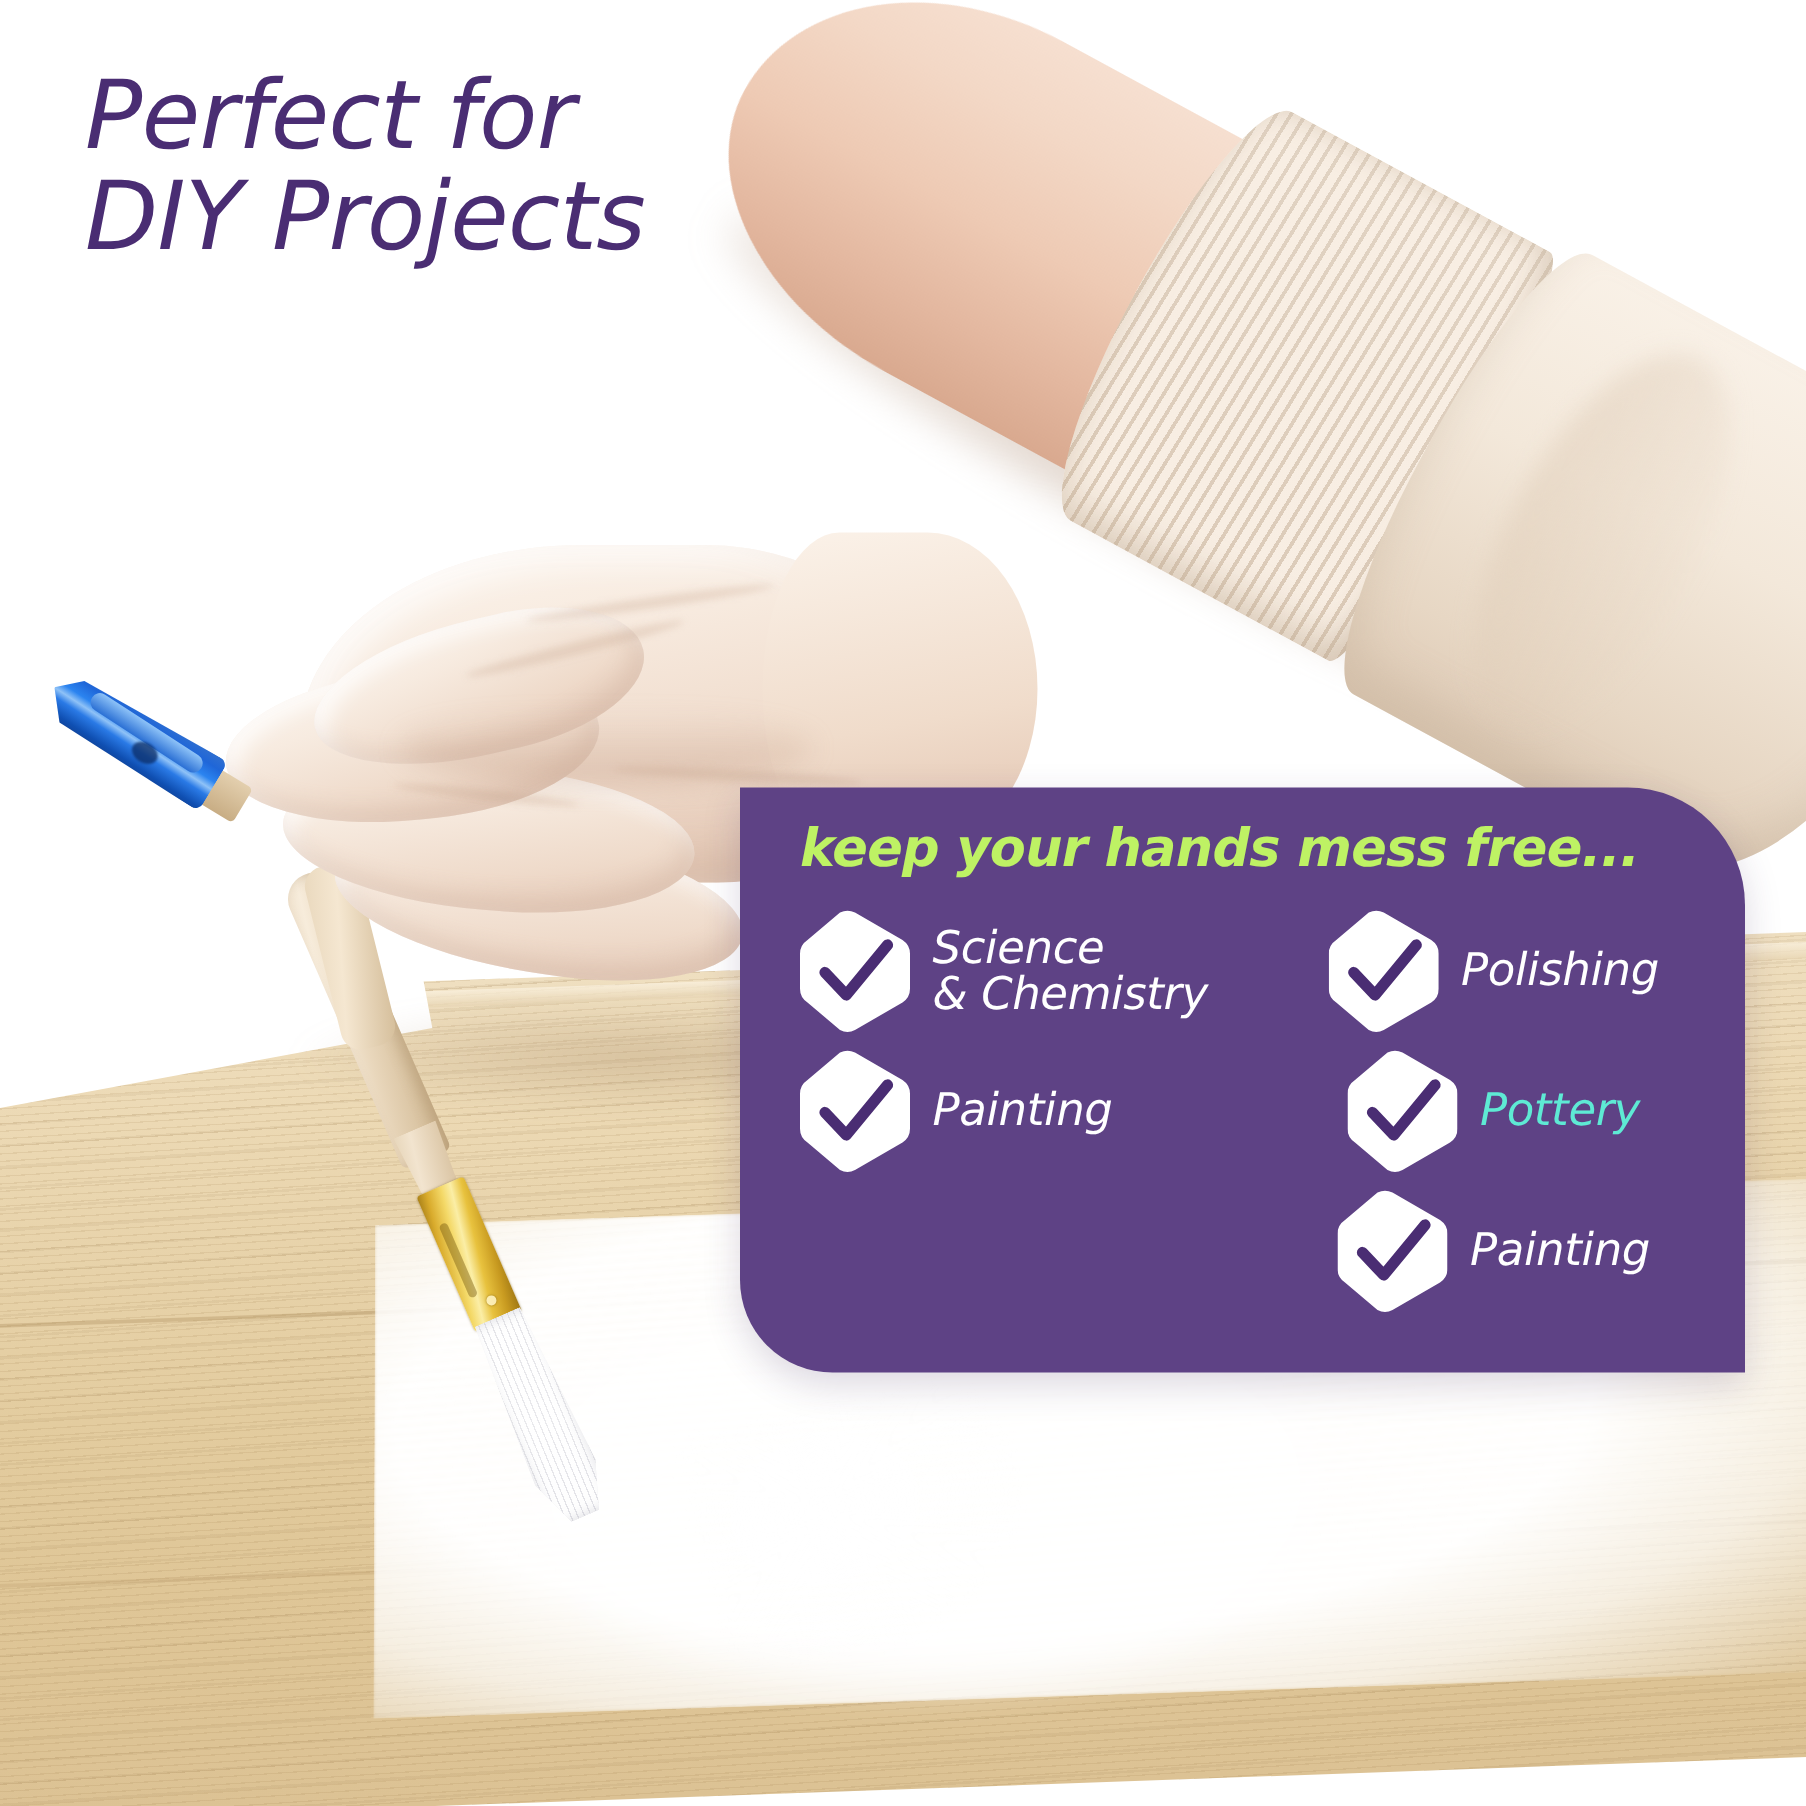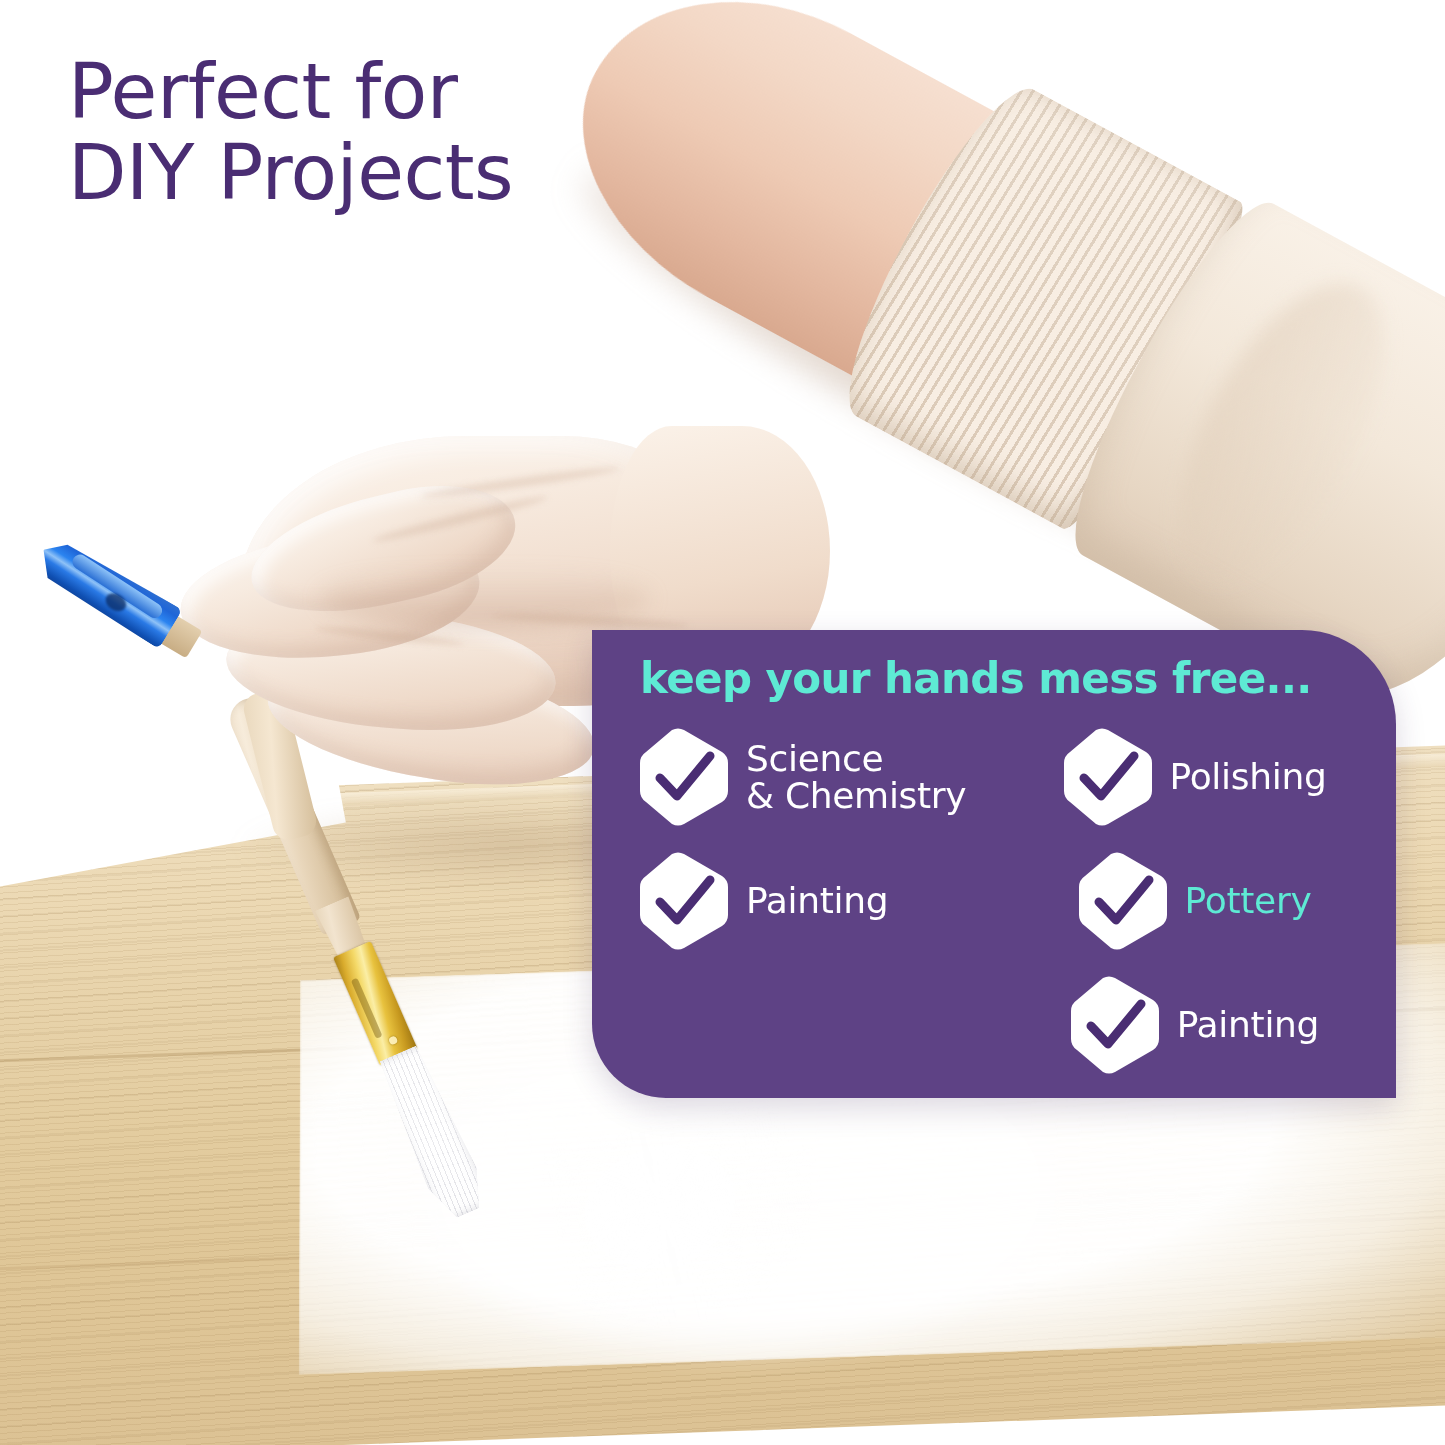--- a/index.html
+++ b/index.html
@@ -470,21 +470,21 @@
     left: 48px;
     top: 98px;
     width: 720px;
     display: flex;
     gap: 0px;
   }
   .panel-col {
     width: 390px;
     display: flex;
     flex-direction: column;
-    gap: 26px;
+    gap: 14px;
   }
   .panel-col.right { width: 330px; align-items: center; }
   .feature {
     display: flex;
     align-items: center;
     gap: 18px;
     min-height: 88px;
   }
   .check-badge {
     flex: 0 0 auto;
@@ -496,21 +496,21 @@
     font-family: "DejaVu Sans", sans-serif;
     font-size: 36px;
     line-height: 1.04;
     letter-spacing: -0.3px;
     white-space: pre-line;
   }
 </style>
 </head>
 <body style="background: rgb(255, 255, 255);">
 
-<div id="stage" style="background: rgb(255, 255, 255);">
+<div id="stage" style="background: rgb(255, 255, 255); font-style: italic;">
 
   <div class="photo">
 
     <div class="table-wood"></div>
     <div class="table-front-edge"></div>
     <div class="plank-seam"></div>
     <div class="plank-seam s2"></div>
     <div class="table-corner-cut"></div>
 
     <div class="paint-patch"></div>
@@ -558,21 +558,21 @@
       <div class="pen-hole"></div>
     </div>
 
   </div>
 
   <div class="headline" style="color: rgb(74, 45, 115);">Perfect for
 DIY Projects</div>
 
   <div class="panel" style="background: rgb(94, 66, 133);">
 
-    <div class="panel-title" style="color: #5eead4;">keep your hands mess free...</div>
+    <div class="panel-title" style="color: #bef264;">keep your hands mess free...</div>
 
     <div class="panel-cols">
 
       <div class="panel-col left">
 
         <div class="feature">
           <svg class="check-badge" viewBox="0 0 88 98">
             <path d="M44 2 L82 24 Q88 28 88 35 L88 63 Q88 70 82 74 L44 96 Q38 99 32 96 L6 74 Q0 70 0 63 L0 35 Q0 28 6 24 L32 2 Q38 -1 44 2 Z" fill="#FFFFFF"></path>
             <path d="M20 50 L37 68 L70 28" fill="none" stroke="#4A2D73" stroke-width="9" stroke-linecap="round" stroke-linejoin="round"></path>
           </svg>

